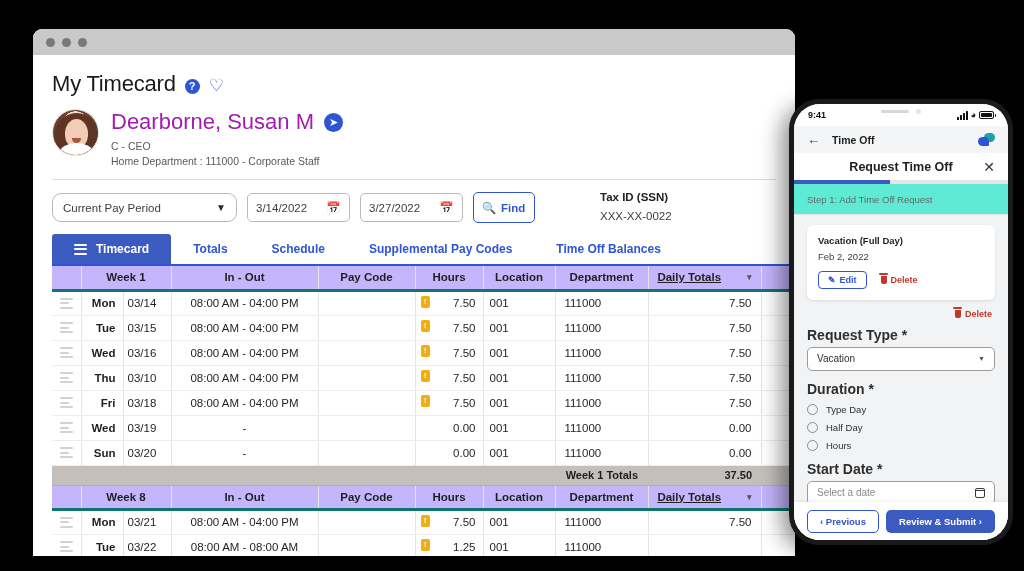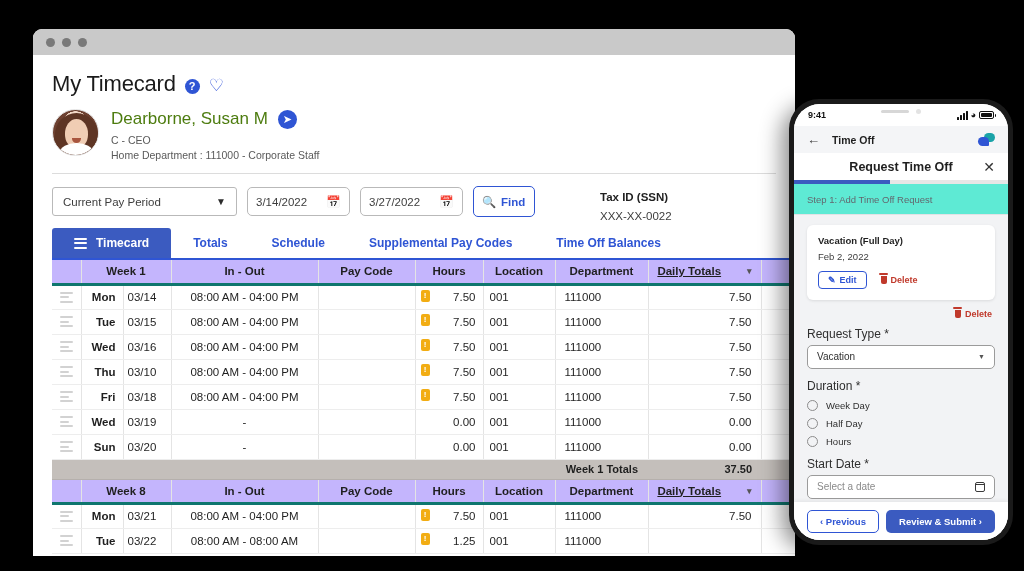--- a/index.html
+++ b/index.html
@@ -54,39 +54,39 @@
     background: #5e3524; }
   .avatar .face { position:absolute; left:12px; top:9px; width:23px; height:29px; border-radius:50% 50% 46% 46%;
     background:#f0cdb4; }
   .avatar .hair2 { position:absolute; left:1px; top:16px; width:13px; height:31px; border-radius:50% 0 40% 40%; background:#5e3524;}
   .avatar .hair3 { position:absolute; right:1px; top:16px; width:13px; height:31px; border-radius:0 50% 40% 40%; background:#5e3524;}
   .avatar .body { position:absolute; left:7px; bottom:-6px; width:33px; height:18px; border-radius:50% 50% 0 0; background:#fff; }
   .avatar .smile { position:absolute; left:19px; top:28px; width:9px; height:5px; border-radius:0 0 9px 9px; background:#a8563f;}
 
   .emp-info { margin-left: 12px; }
   .emp-name-row { display: flex; align-items: center; gap: 10px; }
-  .emp-name { font-size: 17px; color: #4d7c0f; }
+  .emp-name { font-size: 22px; color: #a21caf; }
   .arrow-btn {
     width: 19px; height: 19px; border-radius: 50%; background: #2f55d4;
     display: flex; align-items: center; justify-content: center;
     color: #fff; font-size: 11px; line-height: 1;
   }
   .emp-sub { font-size: 10.5px; color: #5a5a5a; margin-top: 5px; }
   .emp-sub2 { font-size: 10.5px; color: #5a5a5a; margin-top: 3px; }
 
   .tax { position: absolute; left: 567px; top: 86px; }
   .tax-label { font-size: 11.5px; font-weight: 700; color: #1f1f1f; }
   .tax-val { font-size: 11.5px; color: #3d3d3d; margin-top: 7px; }
 
   .rule { height: 1px; background: #dcdcdc; margin: 12px 19px 0 19px; }
 
   
   .filters { display: flex; align-items: center; gap: 10px; padding: 12px 19px 11px 19px; }
   .sel {
-    width: 185px; height: 29px; border: 1px solid #b9b9b9; border-radius: 3px;
+    width: 185px; height: 29px; border: 1px solid #b9b9b9; border-radius: 9px;
     display: flex; align-items: center; justify-content: space-between;
     padding: 0 10px; font-size: 11.5px; color: #3d3d3d; background: #fff;
   }
   .chev { font-size: 10px; color: #2b2b2b; font-weight: 700; }
   .datebox {
     width: 103px; height: 29px; border: 1px solid #b9b9b9; border-radius: 5px;
     display: flex; align-items: center; justify-content: space-between;
     padding: 0 8px; font-size: 11.5px; color: #3d3d3d; background: #fff;
   }
   .cal { font-size: 12px; color: #333; }
@@ -215,21 +215,21 @@
     border: 1px solid #2f55d4; border-radius: 4px; padding: 3px 9px;
     font-size: 9px; font-weight: 700; color: #2f55d4;
     display: flex; align-items: center; gap: 4px; background: #fff;
   }
   .delbtn { font-size: 9px; font-weight: 700; color: #c0392b; display: flex; align-items: center; gap: 4px; }
   .trash { width: 6px; height: 8px; background: #c0392b; border-radius: 0 0 2px 2px; position: relative; }
   .trash::before { content:''; position:absolute; left:-1.5px; top:-2.5px; width:9px; height:1.7px; background:#c0392b; border-radius:1px;}
   .del-right { display: flex; justify-content: flex-end; padding: 9px 16px 0 0; }
 
   .form { padding: 8px 13px 0 13px; }
-  .flabel { font-size: 12px; font-weight: 400; color: #2f2f2f; margin-bottom: 4px; }
+  .flabel { font-size: 14px; font-weight: 700; color: #2f2f2f; margin-bottom: 4px; }
   .fselect {
     height: 24px; border: 1px solid #9b9b9b; border-radius: 5px; background: #fff;
     display: flex; align-items: center; justify-content: space-between;
     padding: 0 9px; font-size: 10px; color: #2f2f2f;
   }
   .fselect .tri { font-size: 7px; color: #555; }
   .radios { margin-top: 10px; }
   .radio { display: flex; align-items: center; gap: 8px; margin-top: 7px; }
   .radio .r { width: 11px; height: 11px; border: 1.4px solid #8c8c8c; border-radius: 50%; }
   .radio .rl { font-size: 9.5px; color: #2f2f2f; }
@@ -639,21 +639,21 @@
           <div class="flabel">Request Type *</div>
           <div class="fselect">
             <span>Vacation</span>
             <span class="tri">▼</span>
           </div>
 
           <div class="radios">
             <div class="flabel">Duration *</div>
             <div class="radio">
               <span class="r"></span>
-              <span class="rl">Week Day</span>
+              <span class="rl">Type Day</span>
             </div>
             <div class="radio">
               <span class="r"></span>
               <span class="rl">Half Day</span>
             </div>
             <div class="radio">
               <span class="r"></span>
               <span class="rl">Hours</span>
             </div>
           </div>

